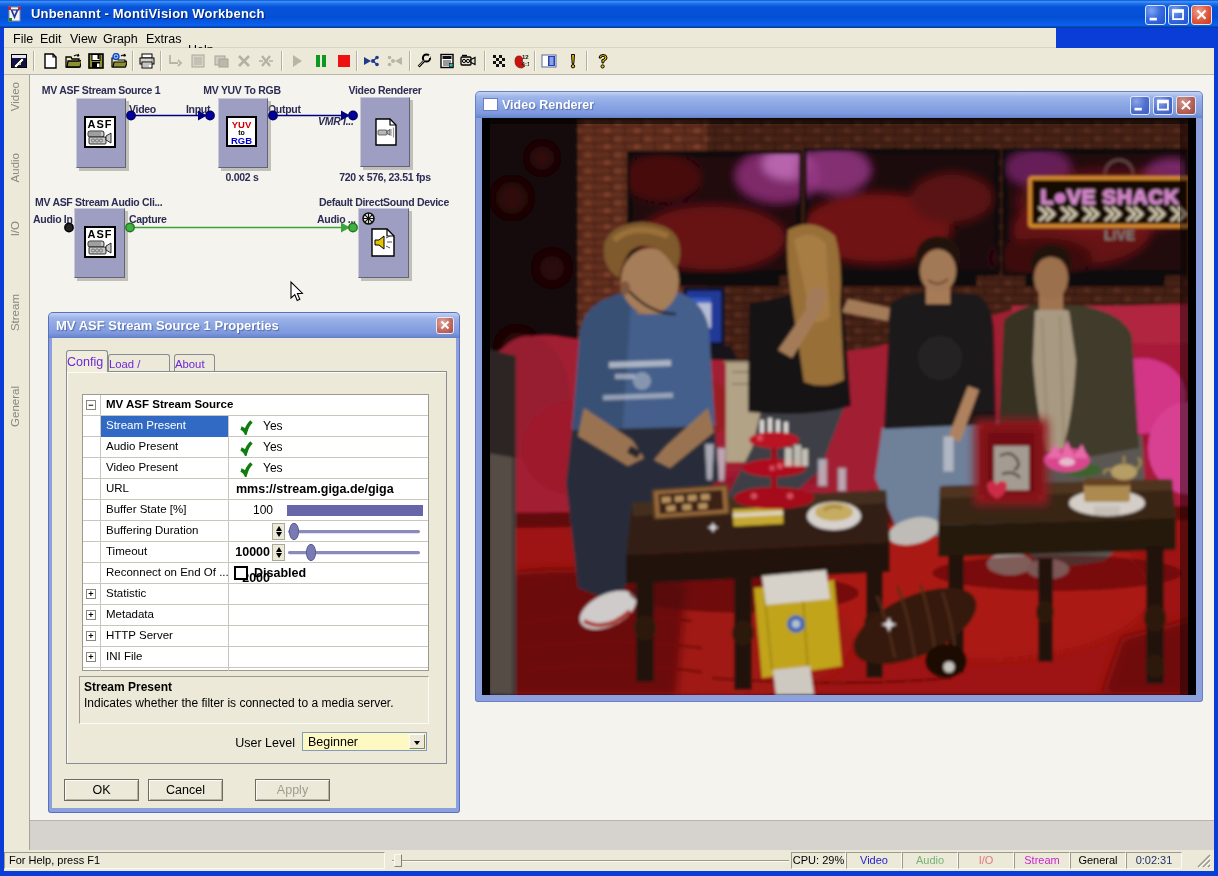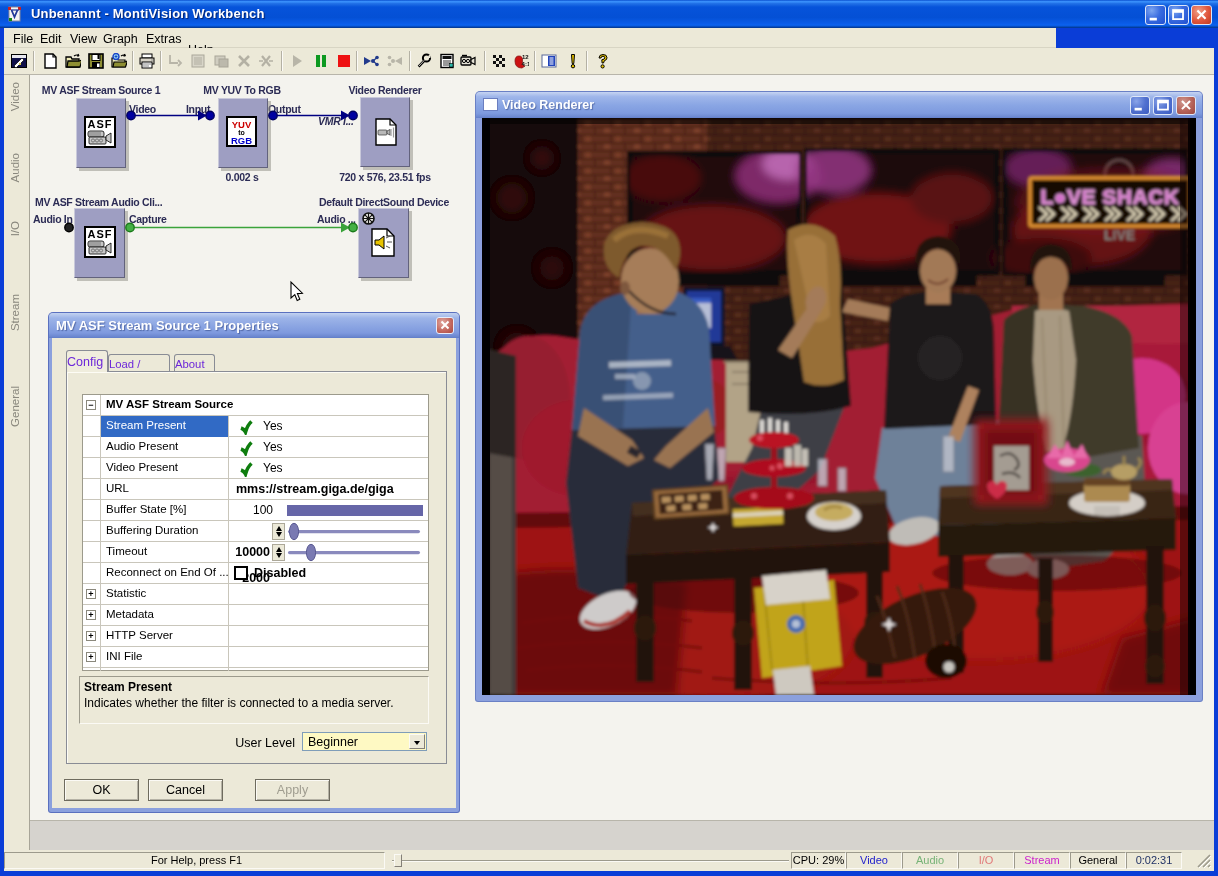--- a/index.html
+++ b/index.html
@@ -806,21 +806,21 @@
               </svg>
           </div>
         </div>
       </div>
       <div class="dbtn" style="left:12px;">OK</div>
       <div class="dbtn" style="left:96px;">Cancel</div>
       <div class="dbtn" style="left:203px;color:#a09d90;">Apply</div>
     </div>
   </div>
   <div id="statusbar">
-    <div class="spanel" style="left:0;width:381px;text-align:center;padding-left:4px;">For Help, press F1</div>
+    <div class="spanel" style="left:0;width:381px;text-align:left;padding-left:4px;">For Help, press F1</div>
     <div class="abs" style="left:388px;top:10px;width:397px;height:2px;border-top:1px solid #9c9a8c;border-bottom:1px solid #fbfaf5;"></div>
     <div class="abs" style="left:390px;top:4px;width:8px;height:13px;background:#ece9d8;border:1px solid;border-color:#fbfaf5 #848078 #848078 #fbfaf5;"></div>
     <div class="spanel" style="left:787px;width:55px;">CPU: 29%</div>
     <div class="spanel" style="left:842px;width:56px;color:#2222cc;">Video</div>
     <div class="spanel" style="left:898px;width:56px;color:#77b377;">Audio</div>
     <div class="spanel" style="left:954px;width:56px;color:#e07878;">I/O</div>
     <div class="spanel" style="left:1010px;width:56px;color:#cc22cc;">Stream</div>
     <div class="spanel" style="left:1066px;width:56px;">General</div>
     <div class="spanel" style="left:1122px;width:56px;color:#223366;">0:02:31</div>
     <svg class="abs" style="left:1192px;top:3px;" width="16" height="16">

